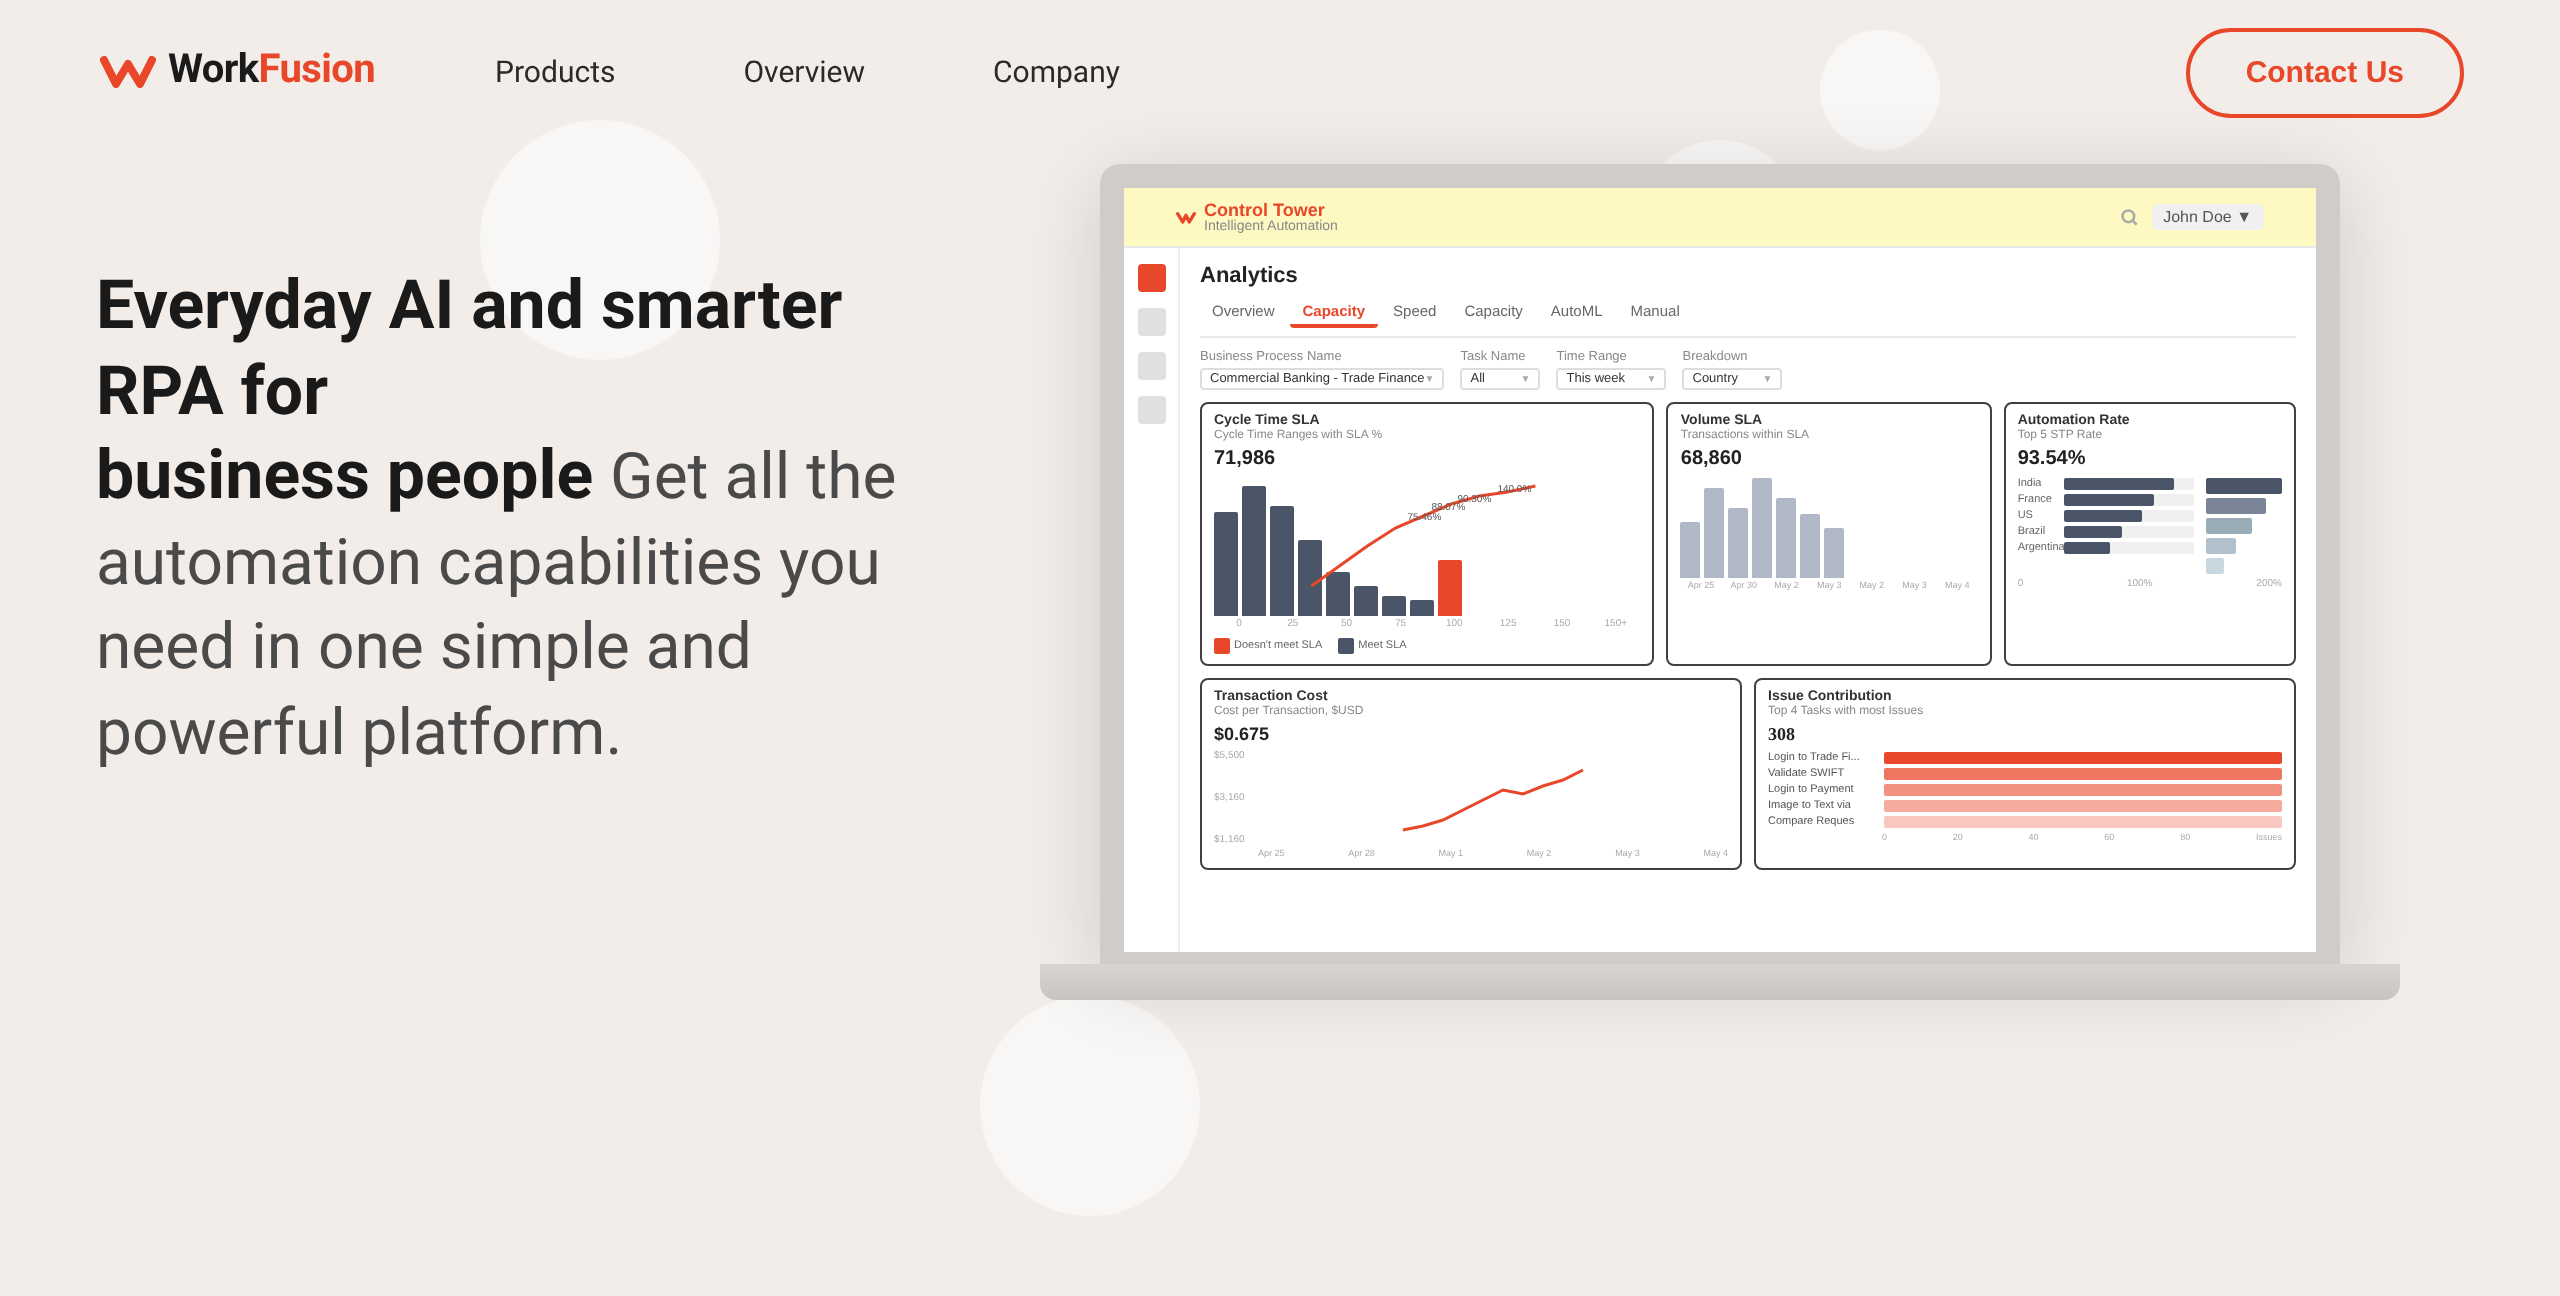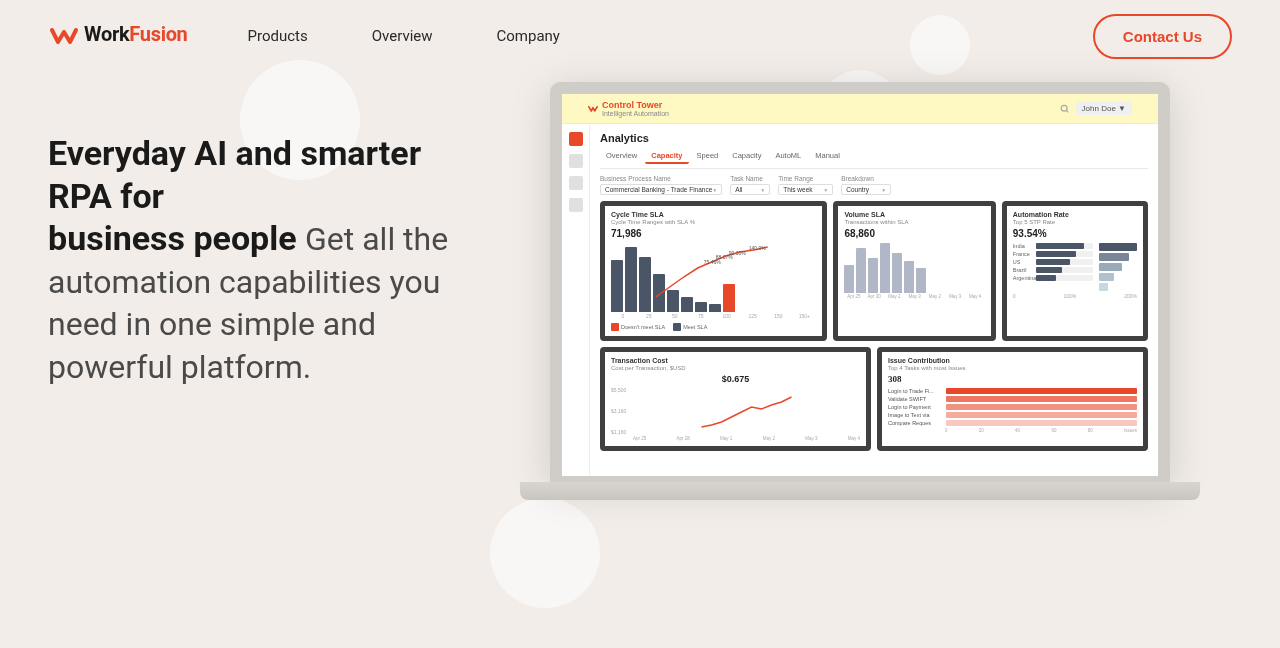--- a/index.html
+++ b/index.html
@@ -255,21 +255,21 @@
       background: white;
       min-width: 80px;
       display: flex;
       align-items: center;
       justify-content: space-between;
     }
     .filter-select-arrow { font-size: 5px; color: #aaa; }
 
     .metric-card {
       background: #fff;
-      border: 5px solid #404040;
+      border: 1px solid #404040;
       border-radius: 4px;
       padding: 5px 6px;
     }
     .metric-title {
       font-size: 7px;
       font-weight: 700;
       color: #333;
       margin-bottom: 1px;
     }
     .metric-sub {
@@ -566,21 +566,21 @@
                     <span style="font-size:5px; color:#aaa;">200%</span>
                   </div>
                 </div>
               </div>
 
               <div style="display:grid; grid-template-columns: 1fr 1fr; gap:6px;">
 
                 <div class="metric-card">
                   <div class="metric-title">Transaction Cost</div>
                   <div class="metric-sub">Cost per Transaction, $USD</div>
-                  <div class="metric-value" style="font-size:9px;text-align:center;">$0.675</div>
+                  <div class="metric-value" style="font-size:9px;">$0.675</div>
                   <div style="position:relative; height:48px; margin-top:3px;">
 
                     <div style="position:absolute; left:0; top:0; bottom:0; display:flex; flex-direction:column; justify-content:space-between; width:20px;">
                       <span style="font-size:5px;color:#aaa;">$5,500</span>
                       <span style="font-size:5px;color:#aaa;">$3,160</span>
                       <span style="font-size:5px;color:#aaa;">$1,160</span>
                     </div>
 
                     <svg style="position:absolute; left:22px; top:0; right:0; height:48px; width:calc(100% - 22px);" viewBox="0 0 100 48" fill="none">
                       <polyline points="5,40 15,38 25,35 35,30 45,25 55,20 65,22 75,18 85,15 95,10" stroke="#e8472a" stroke-width="1.5" fill="none"></polyline>

